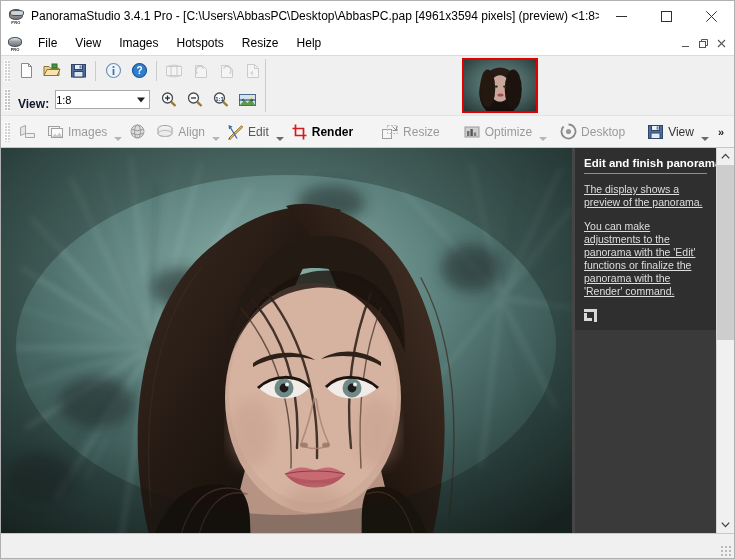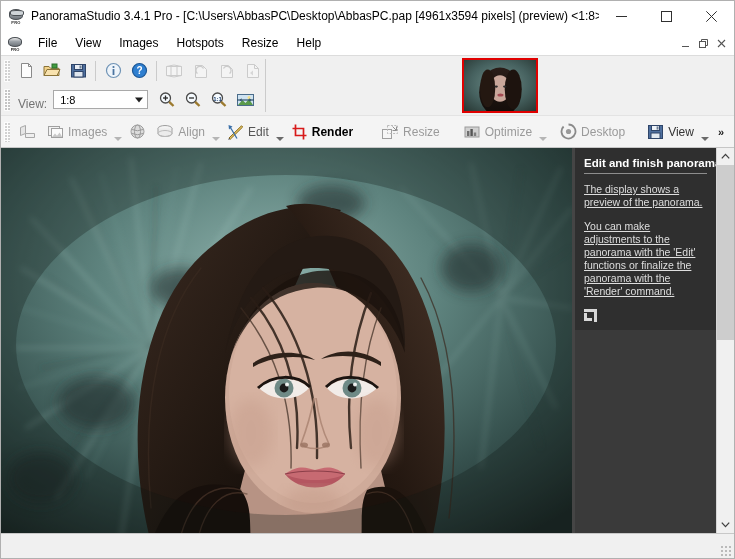--- a/index.html
+++ b/index.html
@@ -170,34 +170,35 @@
     flex: 0 0 auto;
   }
   .tbtn.disabled { opacity: .42; }
   .tb-sep {
     width: 1px; height: 20px;
     background: #cbcbcb;
     margin: 0 4px;
     flex: 0 0 auto;
   }
   .view-label {
-    font-size: 12px; color: #737373;
+    font-size: 12px; color: #0f172a;
     margin: 8px 6px 0 5px;
+    font-weight: bold;
   }
   .combo {
     width: 95px; height: 19px;
     background: #ffffff;
     border: 1px solid #a9a9a9;
     box-sizing: border-box;
     display: flex; align-items: center;
     font-size: 11px;
     color: #000;
     position: relative;
   }
-  .combo .val { padding-left: 6px; text-align: center; }
+  .combo .val { padding-left: 0; text-align: center; }
   .combo .arrow {
     position: absolute; right: 4px; top: 50%;
     transform: translateY(-50%);
     width: 0; height: 0;
     border-left: 4px solid transparent;
     border-right: 4px solid transparent;
     border-top: 5px solid #202020;
   }
   .tb-vsep {
     width: 1px;

